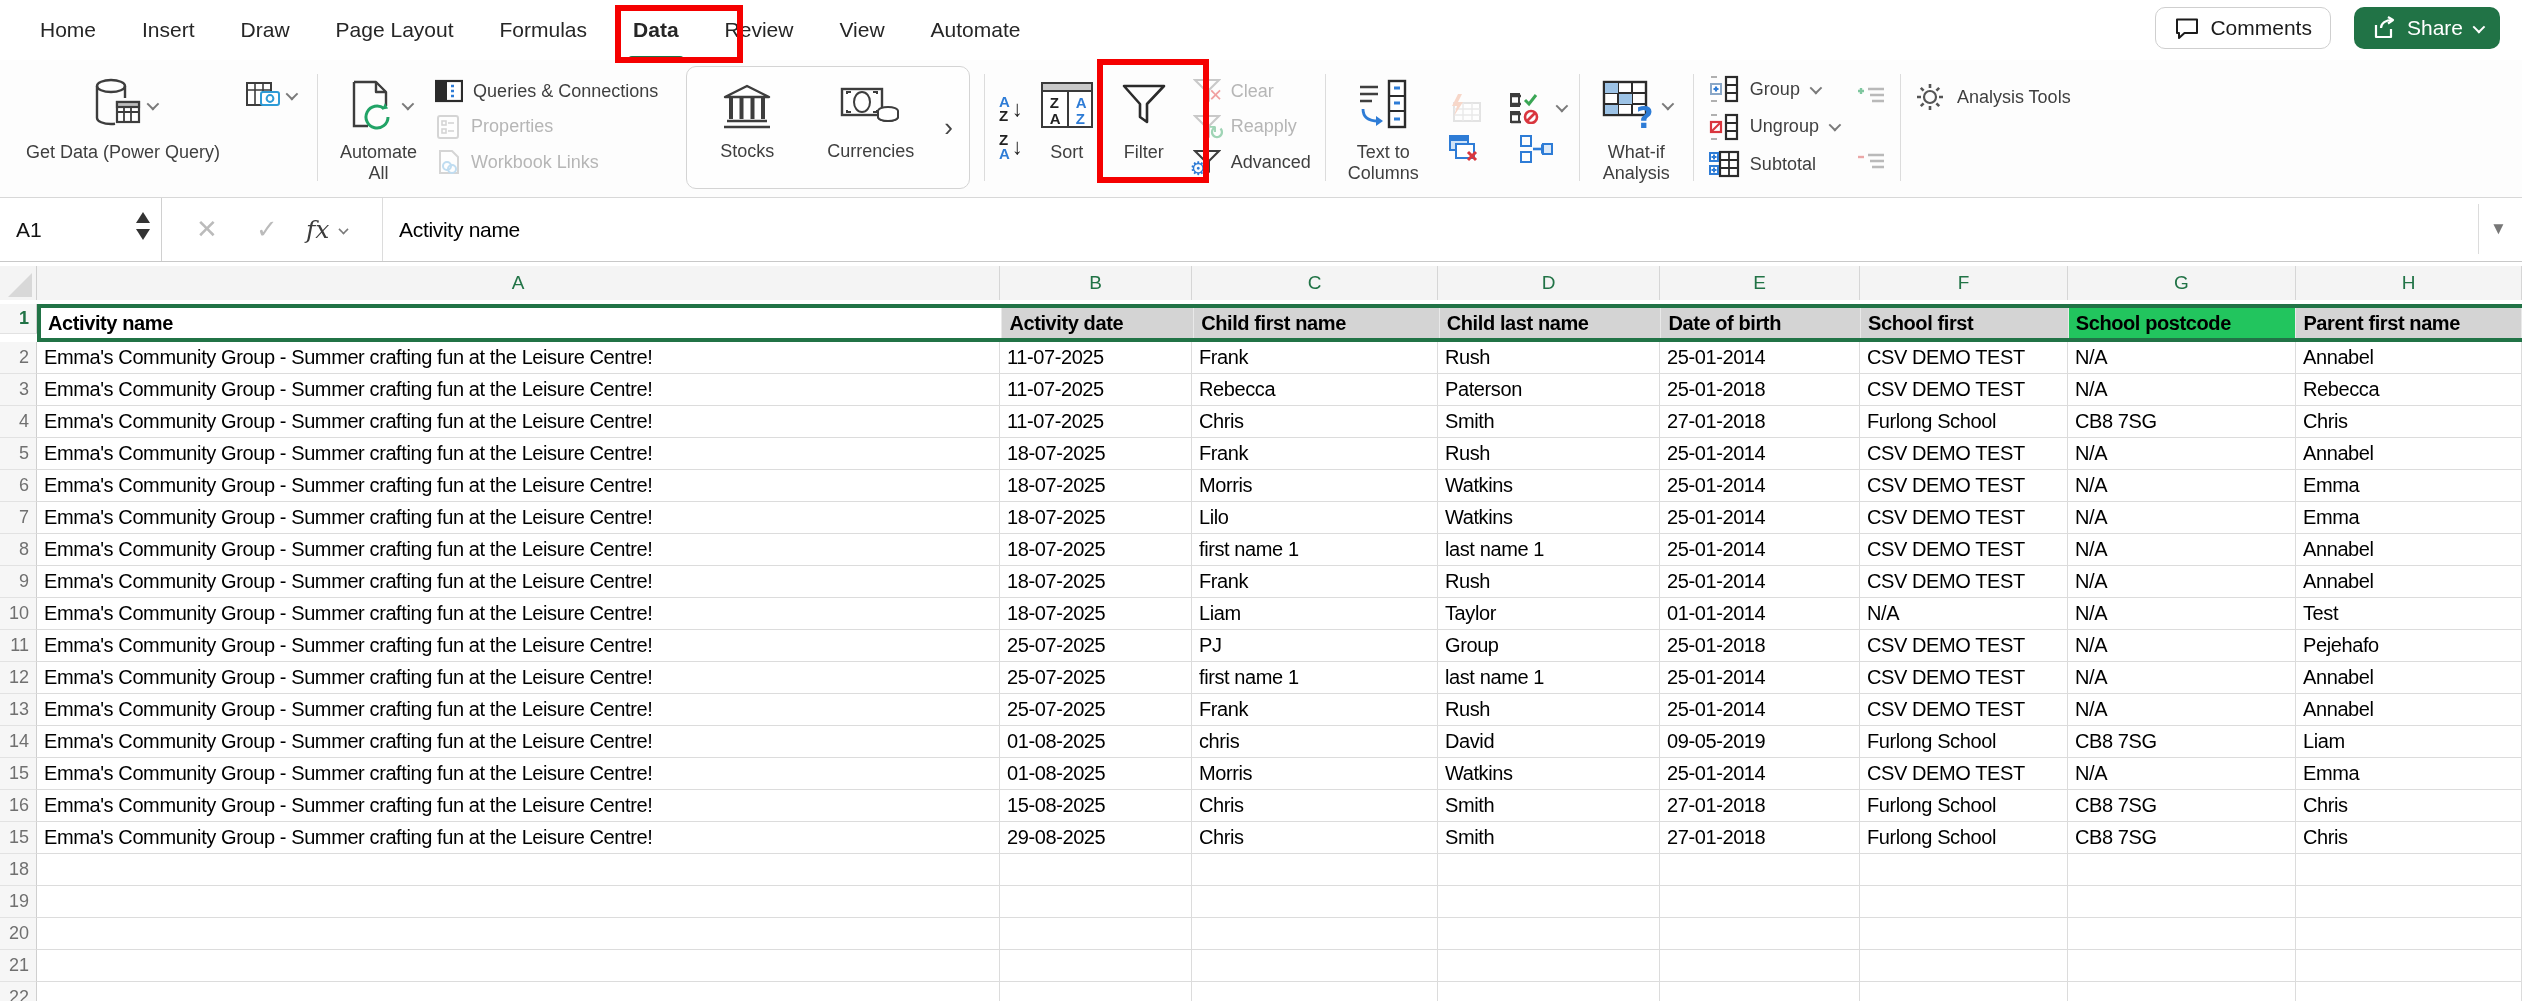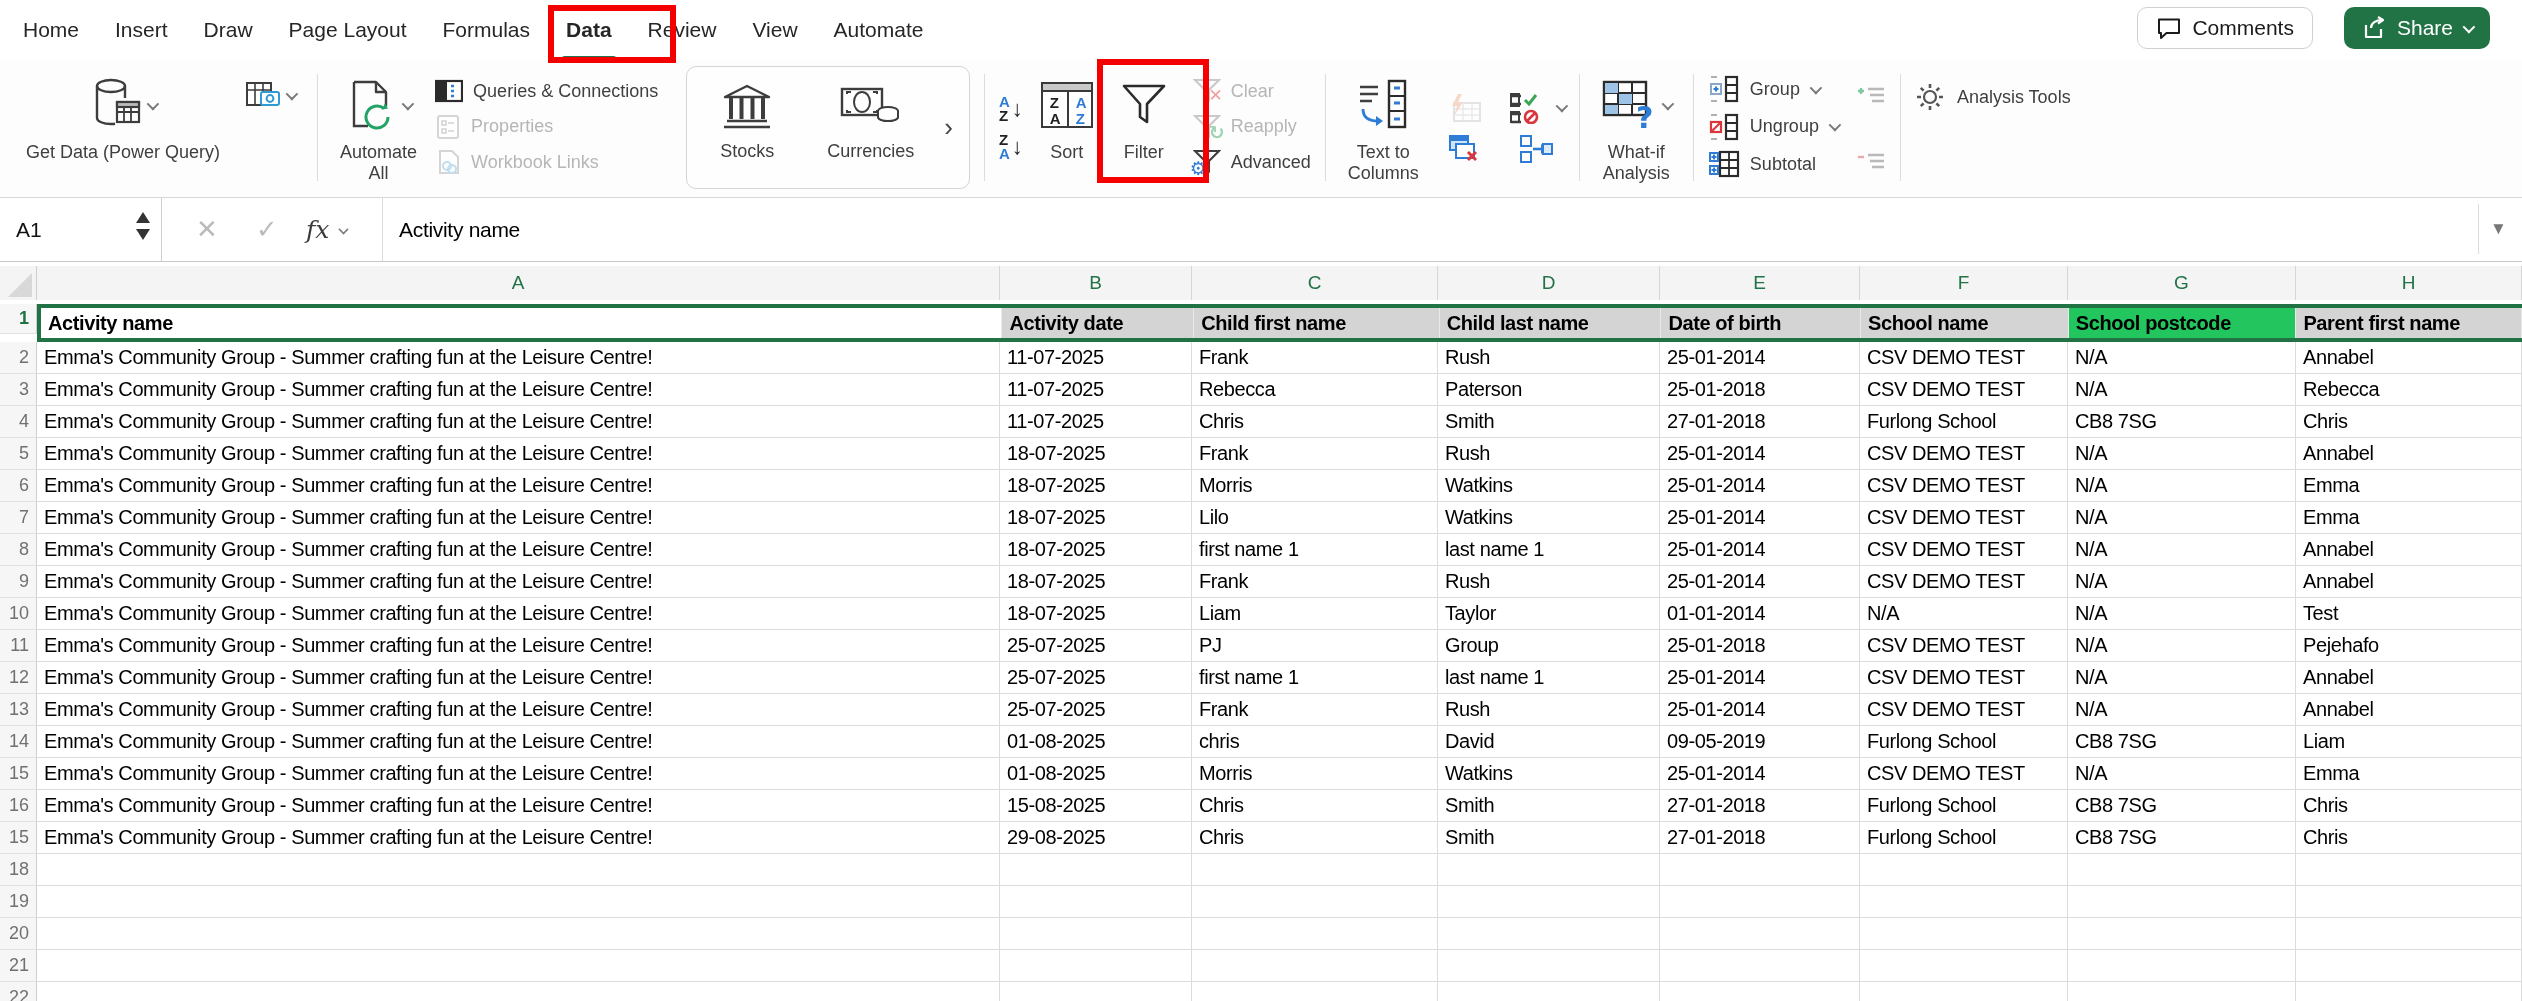--- a/index.html
+++ b/index.html
@@ -2,29 +2,29 @@
 <html><head>
 <meta charset="utf-8">
 <style>
   * { box-sizing: border-box; margin: 0; padding: 0; }
   html,body { width:2522px; height:1001px; overflow:hidden; background:#fff;
     font-family:"Liberation Sans","DejaVu Sans",sans-serif; }
   #app { position:relative; width:2522px; height:1001px; background:#fff; }
 
   
   #menubar { position:absolute; left:0; top:0; width:2522px; height:60px;
-    display:flex; align-items:center; padding-left:23px; gap:36px; background:#fff; }
+    display:flex; align-items:center; padding-left:40px; gap:46px; background:#fff; }
   .menu-item { font-size:21px; color:#262626; white-space:nowrap; position:relative; }
   .menu-item.active { font-weight:700; }
   .menu-item.active .tab-underline { position:absolute; left:50%; transform:translateX(-50%);
     bottom:-22px; width:56px; height:8px; border-radius:4px; background:#217346; }
   .annot { position:absolute; border:6px solid #f50000; pointer-events:none; z-index:50; }
   #annot-data { left:-18px; top:-13px; width:128px; height:58px; }
 
-  #topbar-actions { position:absolute; right:32px; top:7px; display:flex; gap:31px; align-items:center;margin-left:32px; }
+  #topbar-actions { position:absolute; right:22px; top:7px; display:flex; gap:23px; align-items:center;margin-left:32px; }
   .pill { height:42px; display:flex; align-items:center; gap:10px; padding:0 18px;
     border-radius:10px; font-size:21px; }
   #comments-btn { background:#fff; border:1px solid #cfcfcf; color:#1b1b1b; }
   #share-btn { background:#217346; color:#fff; }
   .chv { display:inline-block; width:9px; height:9px; border-right:2.4px solid currentColor;
     border-bottom:2.4px solid currentColor; transform:rotate(45deg) translateY(-2px); }
   .chv.grey { color:#7a7a7a; }
 
   
   #ribbon { position:absolute; left:0; top:60px; width:2522px; height:138px;
@@ -524,21 +524,21 @@
         <div class="letter-cell" style="left: 2068px; width: 228px;">G</div>
         <div class="letter-cell" style="left: 2296px; width: 226px;">H</div>
       </div>
   <div class="rownum sel" style="top: 42px; height: 30px;">1</div>
       <div class="cellrow" id="header-row-inner" style="top: 42px; height: 38px; border-top: 4px solid rgb(33, 115, 70); border-bottom: 4px solid rgb(33, 115, 70); border-left: 4px solid rgb(33, 115, 70);">
         <div class="cell active" style="width: 963px; background: rgb(255, 255, 255); font-weight: 700; border-right: 1px solid rgb(233, 233, 233); border-bottom: none;">Activity name</div>
         <div class="cell" style="width: 192px; background: rgb(212, 212, 212); font-weight: 700; border-right: 1px solid rgb(233, 233, 233); border-bottom: none;">Activity date</div>
         <div class="cell" style="width: 246px; background: rgb(212, 212, 212); font-weight: 700; border-right: 1px solid rgb(233, 233, 233); border-bottom: none;">Child first name</div>
         <div class="cell" style="width: 222px; background: rgb(212, 212, 212); font-weight: 700; border-right: 1px solid rgb(233, 233, 233); border-bottom: none;">Child last name</div>
         <div class="cell" style="width: 200px; background: rgb(212, 212, 212); font-weight: 700; border-right: 1px solid rgb(233, 233, 233); border-bottom: none;">Date of birth</div>
-        <div class="cell" style="width: 208px; background: rgb(212, 212, 212); font-weight: 700; border-right: 1px solid rgb(233, 233, 233); border-bottom: none;">School name</div>
+        <div class="cell" style="width: 208px; background: rgb(212, 212, 212); font-weight: 700; border-right: 1px solid rgb(233, 233, 233); border-bottom: none;">School first</div>
         <div class="cell" style="width: 228px; background: #22c55e; font-weight: 700; border-right: 1px solid rgb(233, 233, 233); border-bottom: none;">School postcode</div>
         <div class="cell" style="width: 226px; background: rgb(212, 212, 212); font-weight: 700; border-right: 1px solid rgb(233, 233, 233); border-bottom: none;">Parent first name</div>
       </div>
       <div class="rownum" style="top: 80px; height: 32px;">2</div>
       <div class="cellrow" style="top: 80px; height: 32px;">
         <div class="cell" style="width: 963px;">Emma's Community Group - Summer crafting fun at the Leisure Centre!</div>
         <div class="cell" style="width: 192px;">11-07-2025</div>
         <div class="cell" style="width: 246px;">Frank</div>
         <div class="cell" style="width: 222px;">Rush</div>
         <div class="cell" style="width: 200px;">25-01-2014</div>

